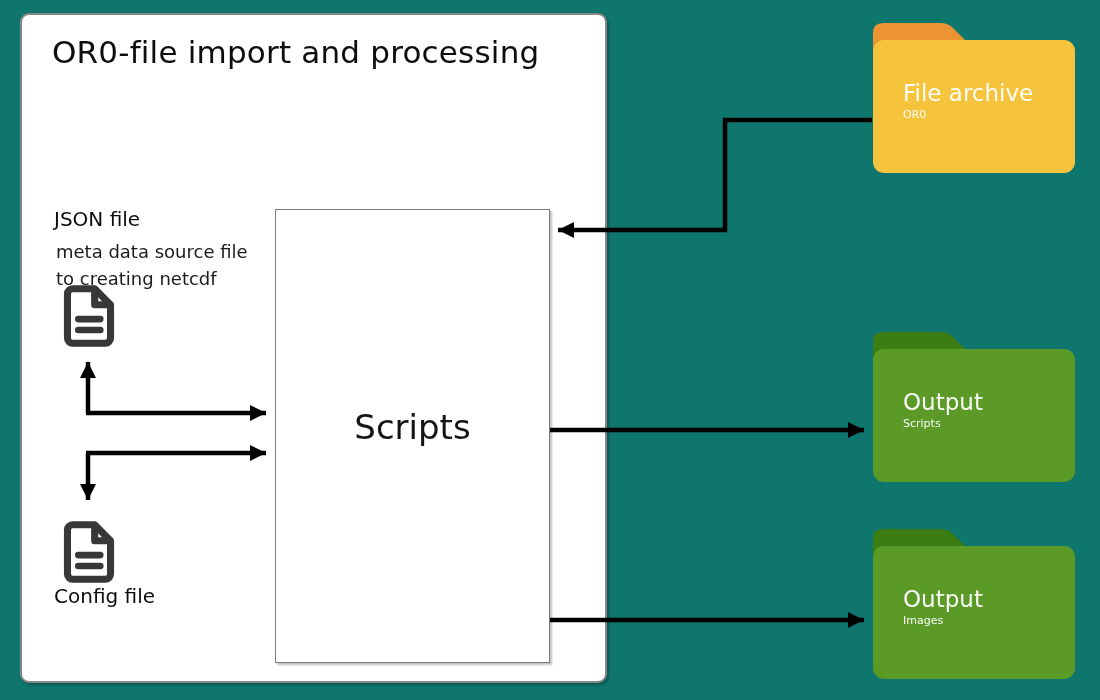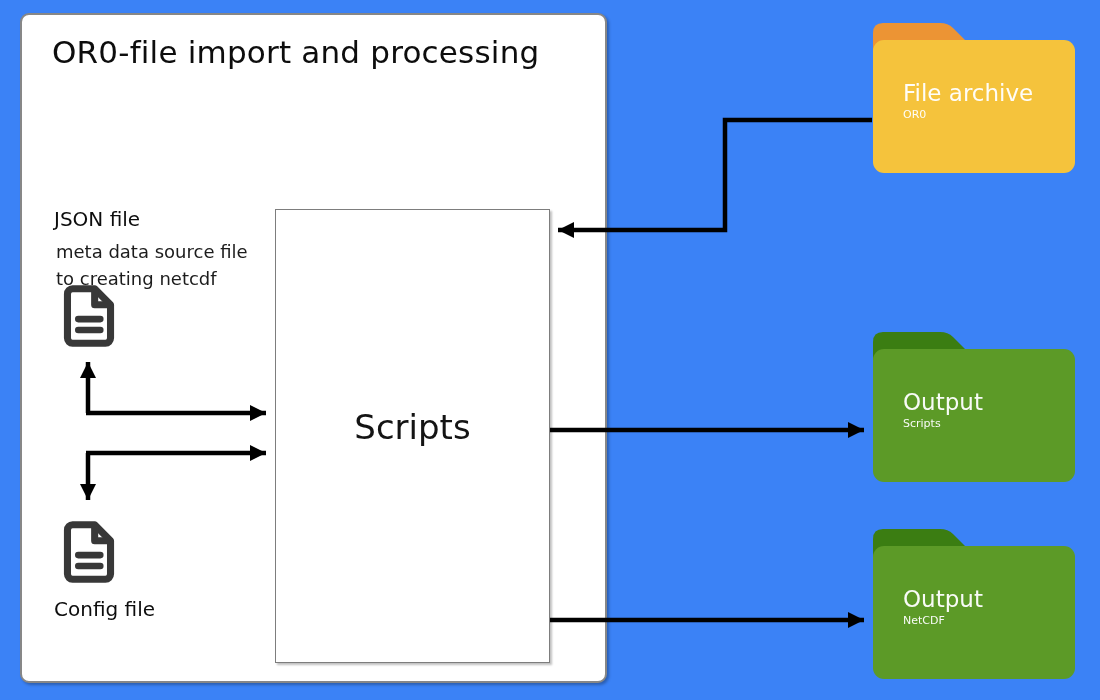--- a/index.html
+++ b/index.html
@@ -5,21 +5,21 @@
   html, body {
     margin: 0; padding: 0;
     background: #ffffff;
     font-family: "DejaVu Sans", "Liberation Sans", sans-serif;
   }
   .canvas {
     position: relative;
     width: 1100px;
     height: 700px;
     overflow: hidden;
-    background: #3b82f6;
+    background: #0f766e;
   }
   .container-box {
     position: absolute;
     left: 20px; top: 13px;
     width: 583px; height: 666px;
     border: 2px solid #878787;
     border-radius: 9px;
     background: #ffffff;
     box-shadow: 2px 2px 3px rgba(0,0,0,0.28);
   }
@@ -126,21 +126,21 @@
   <svg class="doc-icon" style="left:55px; top:510px;" viewBox="0 0 24 24">
     <g fill="none" stroke="#383838" stroke-width="2.5" stroke-linejoin="round">
       <path d="M14 2.4 H6.2 A1.8 1.8 0 0 0 4.4 4.2 V19.8 A1.8 1.8 0 0 0 6.2 21.6 H17.8 A1.8 1.8 0 0 0 19.6 19.8 V8 Z"></path>
       <polyline points="14 2.4 14 8 19.6 8"></polyline>
     </g>
     <g stroke="#383838" stroke-width="2.3" stroke-linecap="round">
       <line x1="8.2" y1="13.1" x2="16" y2="13.1"></line>
       <line x1="8.2" y1="16.9" x2="16" y2="16.9"></line>
     </g>
   </svg>
-  <div class="file-heading" style="left:54px; top:597px;">Config file</div>
+  <div class="file-heading" style="left:54px; top:584px;">Config file</div>
 
   <div class="folder" style="left:870px; top:19px;">
     <svg class="folder-shape" viewBox="0 0 208 156">
       <path d="M 3 44 L 3 14 Q 3 4 13 4 L 70 4 Q 78 4 83 9 L 102 28 L 102 44 Z" fill="#EC9434"></path>
       <rect x="3" y="21" width="202" height="133" rx="11" fill="#F5C33C"></rect>
     </svg>
     <div class="folder-text">
       <div class="folder-title">File archive</div>
       <div class="folder-subtitle">OR0</div>
     </div>
@@ -157,21 +157,21 @@
     </div>
   </div>
 
   <div class="folder" style="left:870px; top:525px;">
     <svg class="folder-shape" viewBox="0 0 208 156">
       <path d="M 3 44 L 3 14 Q 3 4 13 4 L 70 4 Q 78 4 83 9 L 102 28 L 102 44 Z" fill="#3B7D12"></path>
       <rect x="3" y="21" width="202" height="133" rx="11" fill="#5C9A27"></rect>
     </svg>
     <div class="folder-text">
       <div class="folder-title">Output</div>
-      <div class="folder-subtitle">NetCDF</div>
+      <div class="folder-subtitle">Images</div>
     </div>
   </div>
 
   <svg class="arrows">
     <defs>
       <marker id="ah" markerUnits="userSpaceOnUse" markerWidth="20" markerHeight="20" refX="17" refY="9" orient="auto">
         <path d="M1,1 L17,9 L1,17 Z" fill="#000000"></path>
       </marker>
     </defs>
     <g stroke="#000000" stroke-width="4.5" fill="none">

